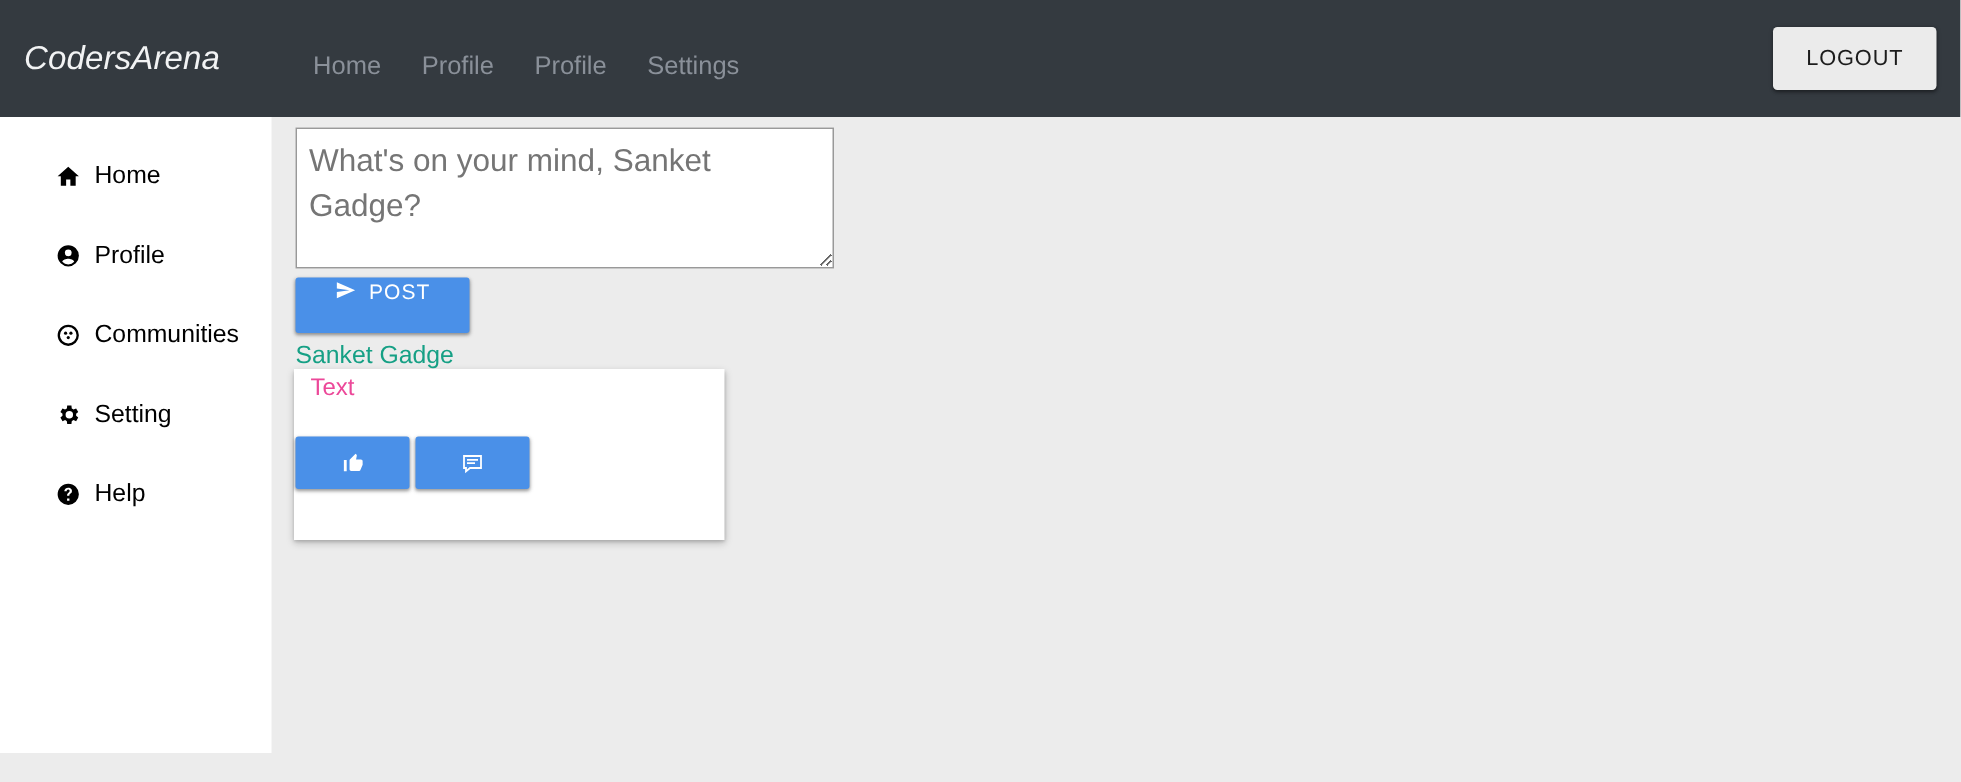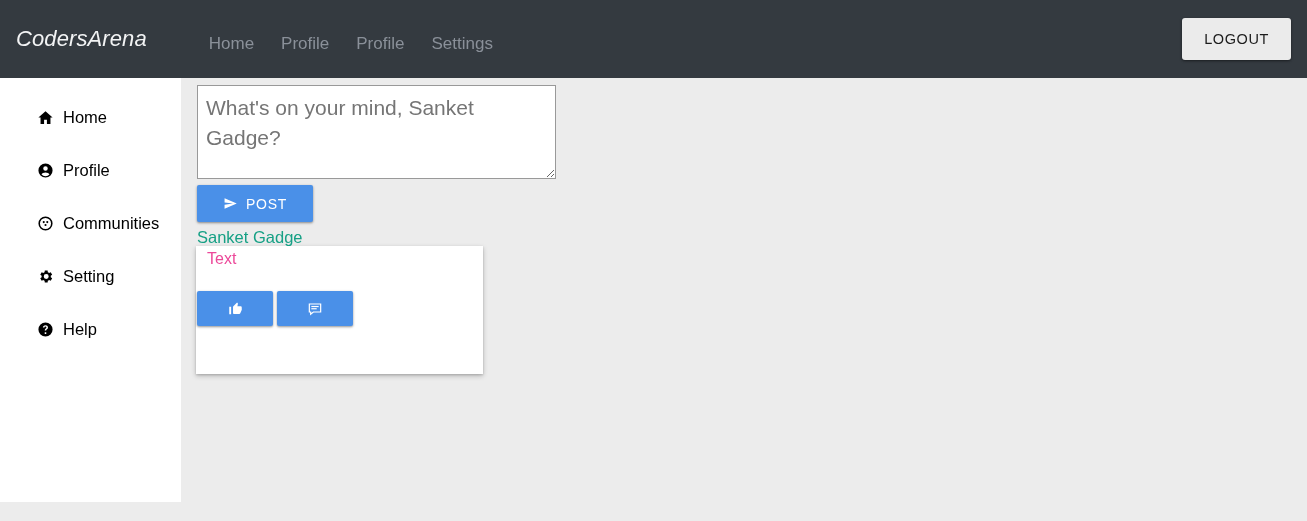--- a/index.html
+++ b/index.html
@@ -141,35 +141,35 @@
     width: 116px;
     height: 37px;
     background: #4a90e8;
     border: none;
     border-radius: 2px;
     color: #ffffff;
     font-size: 14px;
     letter-spacing: .7px;
     font-family: "Liberation Sans", sans-serif;
     display: flex;
-    align-items: center;
+    align-items: flex-start;
     justify-content: center;
     gap: 8px;
     cursor: pointer;
     box-shadow: 0 1px 3px rgba(0,0,0,.26), 0 1px 2px rgba(0,0,0,.20);
   }
   .send-icon { display:block; }
 
   
   .post-card {
     position: absolute;
     left: 15px;
     top: 168px;
     width: 287px;
-    height: 128px;
+    height: 114px;
     background: #ffffff;
     box-shadow: 0 2px 5px rgba(0,0,0,.22), 0 1px 2px rgba(0,0,0,.14);
   }
   .post-author {
     position: absolute;
     left: 1px;
     top: -18px;
     font-size: 16.5px;
     color: #16a085;
     white-space: nowrap;

